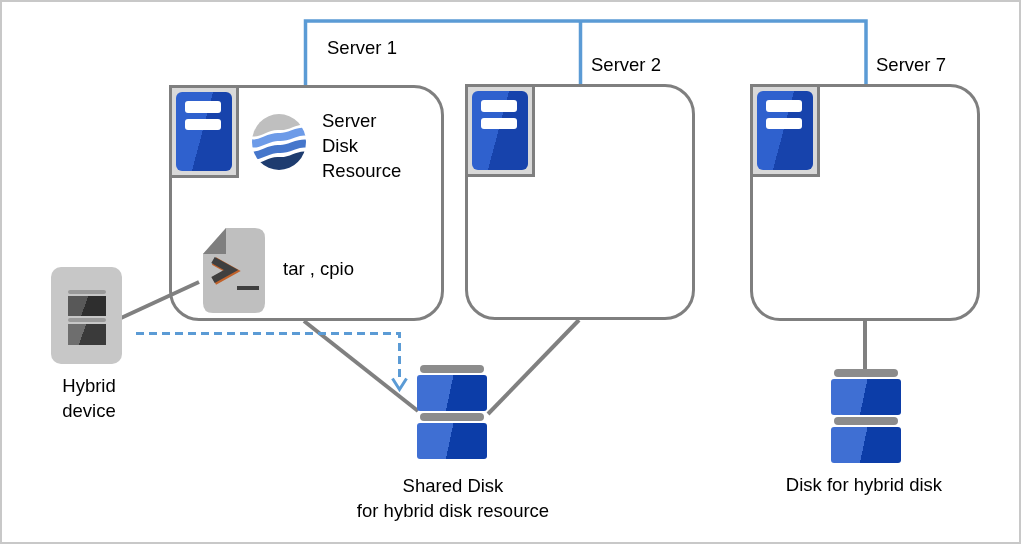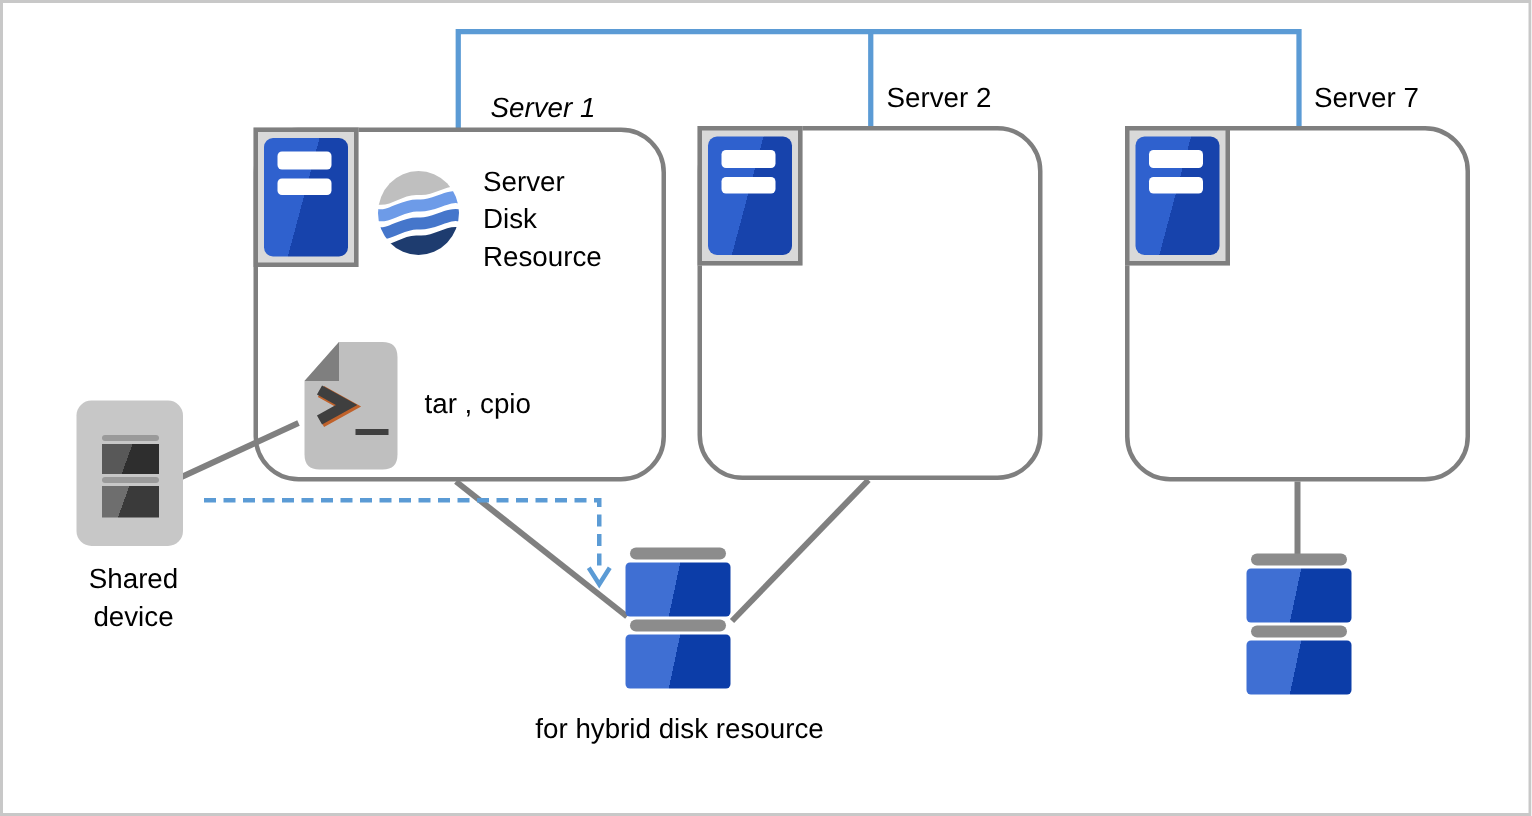--- a/index.html
+++ b/index.html
@@ -68,21 +68,21 @@
 </head>
 <body>
 
 <div id="canvas">
 
   <svg class="layer">
     <path d="M303.5,84 L303.5,19 L864,19 L864,83" fill="none" stroke="#5B9BD5" stroke-width="3.5"></path>
     <path d="M578.5,83 L578.5,19" fill="none" stroke="#5B9BD5" stroke-width="3.5"></path>
   </svg>
 
-  <div class="lbl" style="left:325px;top:58px;font-style:italic;">Server 1</div>
+  <div class="lbl" style="left:325px;top:34px;">Server 1</div>
   <div class="lbl" style="left:589px;top:51px;">Server 2</div>
   <div class="lbl" style="left:874px;top:51px;">Server 7</div>
 
   <div class="server-box" style="left:167px;top:83px;width:275px;height:236px;">
     <div class="icon-frame">
       <div class="server-chassis">
         <div class="chassis-slot" style="top:9px;"></div>
         <div class="chassis-slot" style="top:27px;height:11px;"></div>
       </div>
     </div>
@@ -139,34 +139,36 @@
   <div class="lbl" style="left:281px;top:255px;">tar , cpio</div>
 
   <div class="backup">
     <div class="backup-inner">
       <div class="bk-bar"></div>
       <div class="bk-panel1"></div>
       <div class="bk-bar"></div>
       <div class="bk-panel2"></div>
     </div>
   </div>
-  <div class="lbl-wrap lbl-center" style="left:45px;top:371px;width:84px;">Shared device</div>
+  <div class="lbl-wrap lbl-center" style="left:45px;top:371px;width:84px;">Hybrid device</div>
 
   <div class="disk" style="left:415px;top:363px;">
     <div class="cap"></div>
     <div class="platter"></div>
     <div class="cap"></div>
     <div class="platter"></div>
   </div>
   <div class="lbl-wrap lbl-center lbl-block" style="left:331px;top:472px;width:240px;">
+    <span>Shared Disk</span>
     <span>for hybrid disk resource</span>
   </div>
 
   <div class="disk" style="left:829px;top:367px;">
     <div class="cap"></div>
     <div class="platter"></div>
     <div class="cap"></div>
     <div class="platter"></div>
   </div>
   <div class="lbl-wrap lbl-center lbl-block" style="left:742px;top:471px;width:240px;">
+    <span>Disk for hybrid disk</span>
   </div>
 
 </div>
 
 </body></html>

